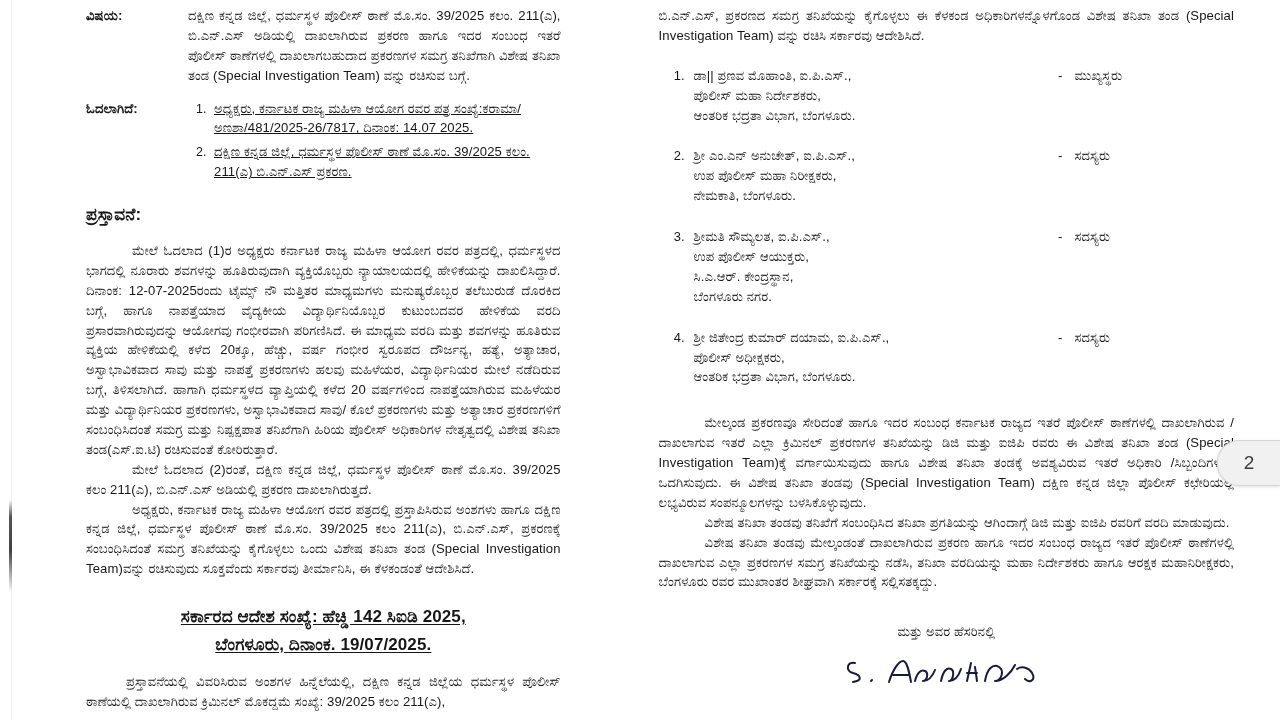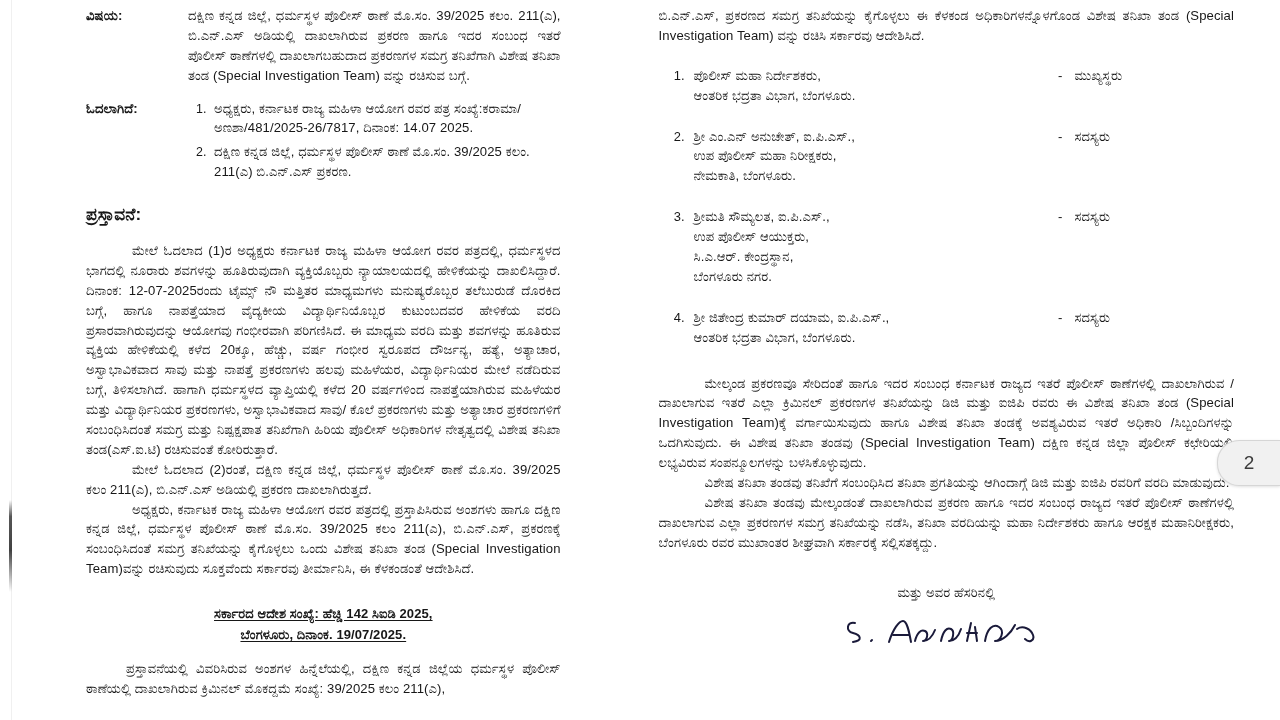--- a/index.html
+++ b/index.html
@@ -90,40 +90,41 @@
     line-height: 1.5;
     white-space: nowrap;
   }
   .field-body { flex: 1 1 auto; }
 
   
   ol.ref-list {
     margin: 0;
     padding-left: 22px;
     list-style: decimal;
+    text-decoration: underline;
   }
   ol.ref-list > li { margin-bottom: 4px; padding-left: 4px; }
   ol.ref-list > li::marker { font-size: 12.4px; }
 
   .section-head {
     font-weight: bold;
     font-size: 17px;
     margin: 16px 0 13px 0;
   }
 
   .indent-para { text-indent: 46px; }
   .indent-para-sm { text-indent: 40px; }
 
   .para-gap { margin-bottom: 16px; }
 
   
   .order-no {
     text-align: center;
     font-weight: bold;
-    font-size: 13px;
+    font-size: 17px;
     line-height: 1.62;
     margin: 24px 0 14px 0;
   }
   .order-no span { text-decoration: underline; text-underline-offset: 2px; }
 
   
   .members {
     margin: 20px 0 26px 0;
   }
   .member {
@@ -225,20 +226,21 @@
 
   <div class="page page-right doc">
 
     <p class="just">ಬಿ.ಎನ್.ಎಸ್, ಪ್ರಕರಣದ ಸಮಗ್ರ ತನಿಖೆಯನ್ನು ಕೈಗೊಳ್ಳಲು ಈ ಕೆಳಕಂಡ ಅಧಿಕಾರಿಗಳನ್ನೊಳಗೊಂಡ ವಿಶೇಷ ತನಿಖಾ ತಂಡ (Special Investigation Team) ವನ್ನು ರಚಿಸಿ ಸರ್ಕಾರವು ಆದೇಶಿಸಿದೆ.</p>
 
     <div class="members">
 
       <div class="member">
         <div class="member-num">1.</div>
         <div class="member-name">
+          <span class="nm">ಡಾ|| ಪ್ರಣವ ಮೊಹಾಂತಿ, ಐ.ಪಿ.ಎಸ್.,</span>
           <span class="nm">ಪೊಲೀಸ್ ಮಹಾ ನಿರ್ದೇಶಕರು,</span>
           <span class="nm">ಆಂತರಿಕ ಭದ್ರತಾ ವಿಭಾಗ, ಬೆಂಗಳೂರು.</span>
         </div>
         <div class="member-role">
           <span class="dash">-</span>
           <span>ಮುಖ್ಯಸ್ಥರು</span>
         </div>
       </div>
 
       <div class="member">
@@ -265,20 +267,21 @@
         <div class="member-role">
           <span class="dash">-</span>
           <span>ಸದಸ್ಯರು</span>
         </div>
       </div>
 
       <div class="member">
         <div class="member-num">4.</div>
         <div class="member-name">
           <span class="nm">ಶ್ರೀ ಜಿತೇಂದ್ರ ಕುಮಾರ್ ದಯಾಮ, ಐ.ಪಿ.ಎಸ್.,</span>
+          <span class="nm">ಪೊಲೀಸ್ ಅಧೀಕ್ಷಕರು,</span>
           <span class="nm">ಆಂತರಿಕ ಭದ್ರತಾ ವಿಭಾಗ, ಬೆಂಗಳೂರು.</span>
         </div>
         <div class="member-role">
           <span class="dash">-</span>
           <span>ಸದಸ್ಯರು</span>
         </div>
       </div>
 
     </div>
 

